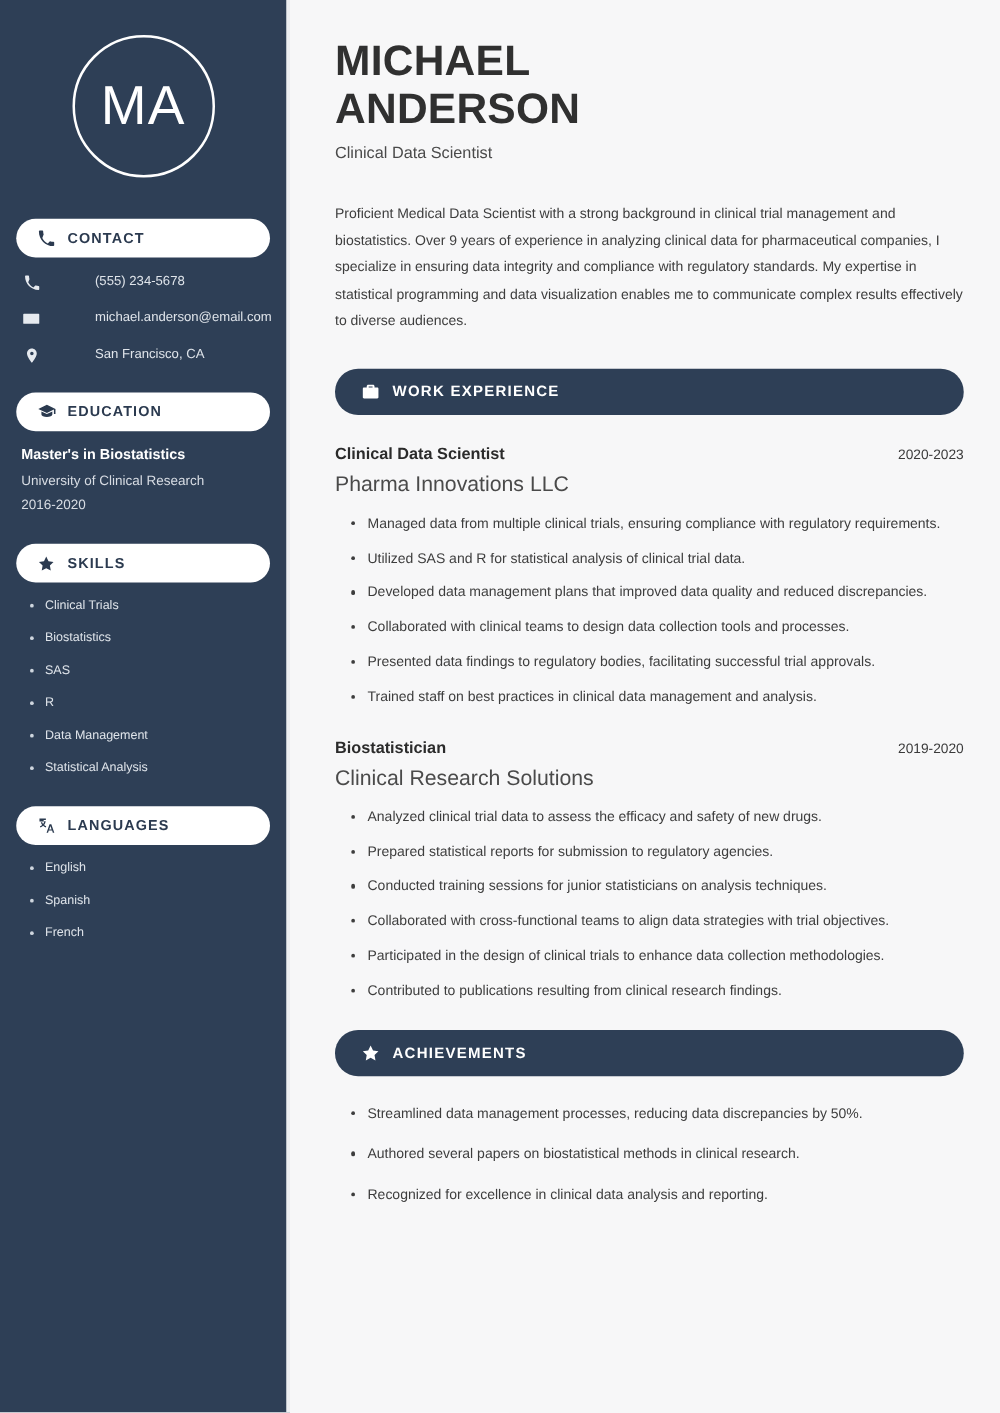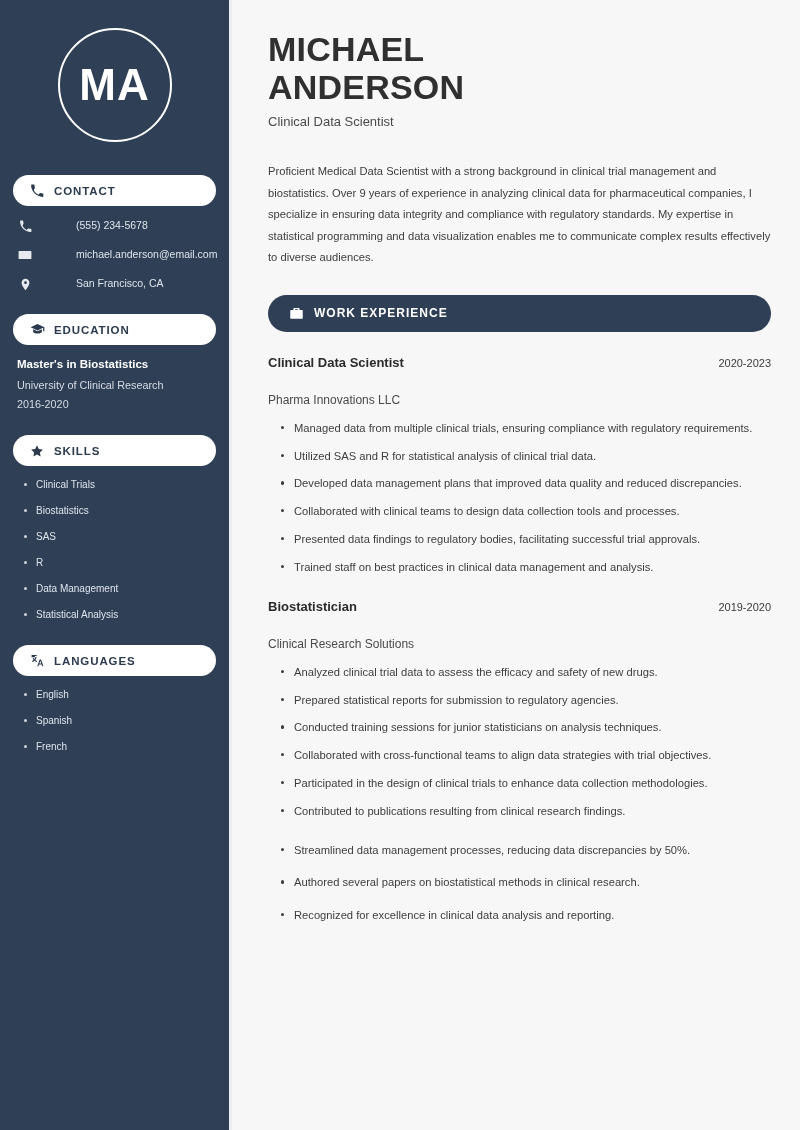--- a/index.html
+++ b/index.html
@@ -42,21 +42,21 @@
   .avatar {
     width: 114px;
     height: 114px;
     border-radius: 50%;
     border: 2px solid #ffffff;
     display: flex;
     align-items: center;
     justify-content: center;
     color: #ffffff;
     font-size: 44px;
-    font-weight: 700;
+    font-weight: 400;
     letter-spacing: 1px;
     box-sizing: border-box;
   }
 
   .pill {
     background: #ffffff;
     border-radius: 999px;
     height: 31px;
     display: flex;
     align-items: center;
@@ -221,22 +221,22 @@
     line-height: 1.4;
   }
   .job-dates {
     color: #3a3a3a;
     font-size: 11px;
     white-space: nowrap;
     padding-left: 12px;
   }
   .job-company {
     color: #4a4a4a;
-    font-size: 12px;
-    margin-top: 21px;
+    font-size: 17px;
+    margin-top: 6px;
     margin-bottom: 13px;
   }
 
   .bullets {
     list-style: none;
     margin: 0;
     padding: 0 0 0 12px;
   }
   .bullets li {
     color: #3d3d3d;
@@ -408,20 +408,28 @@
       <ul class="bullets">
         <li>Analyzed clinical trial data to assess the efficacy and safety of new drugs.</li>
         <li>Prepared statistical reports for submission to regulatory agencies.</li>
         <li>Conducted training sessions for junior statisticians on analysis techniques.</li>
         <li>Collaborated with cross-functional teams to align data strategies with trial objectives.</li>
         <li>Participated in the design of clinical trials to enhance data collection methodologies.</li>
         <li>Contributed to publications resulting from clinical research findings.</li>
       </ul>
     </div>
 
+    <div class="section-bar achievements-bar">
+      <span class="sb-icon">
+        <svg width="15" height="15" viewBox="0 0 24 24" fill="#ffffff">
+          <path d="M12 2.2l3.1 6.3 6.9 1-5 4.9 1.2 6.9-6.2-3.3-6.2 3.3L7 14.4 2 9.5l6.9-1L12 2.2z"></path>
+        </svg>
+      </span>
+      <span class="sb-label">ACHIEVEMENTS</span>
+    </div>
 
     <ul class="bullets achievements-list">
       <li>Streamlined data management processes, reducing data discrepancies by 50%.</li>
       <li>Authored several papers on biostatistical methods in clinical research.</li>
       <li>Recognized for excellence in clinical data analysis and reporting.</li>
     </ul>
 
   </main>
 </div>
 

